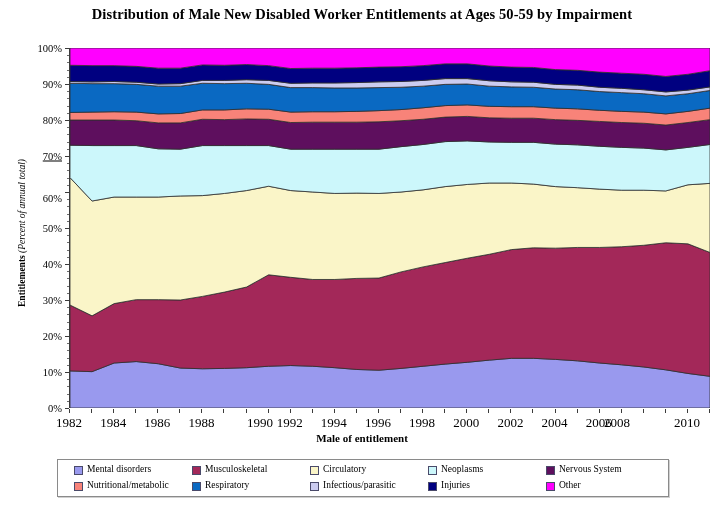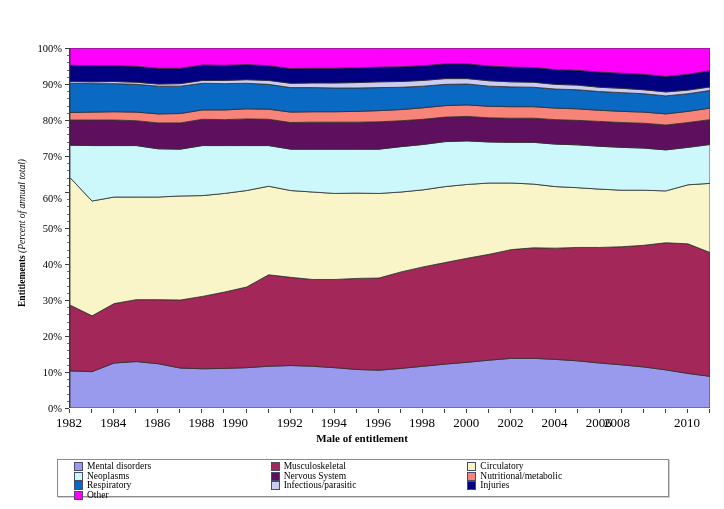--- a/index.html
+++ b/index.html
@@ -90,21 +90,21 @@
     position:absolute;
     left:57px;top:459px;
     width:610px;height:36px;
     border:1px solid #8a8a8a;
     background:#ffffff;
     box-shadow:1px 1px 0 #d0d0d0;
   }
   #legend-grid{
     position:absolute;inset:0;
     display:grid;
-    grid-template-columns:repeat(3,1fr);
+    grid-template-columns:repeat(5,1fr);
     grid-template-rows:repeat(2,1fr);
     align-items:center;
     padding:2px 4px 2px 16px;
     box-sizing:border-box;
   }
   .legend-item{
     display:flex;align-items:center;gap:4px;
     font-size:9.5px;
     font-family:"Liberation Serif", serif;
     line-height:1;
@@ -115,37 +115,38 @@
     border:1px solid #4a4a6a;
     flex:0 0 auto;
     display:inline-block;
   }
 </style>
 </head>
 <body>
 
 <div id="frame">
 
+  <div id="chart-title">Distribution of Male New Disabled Worker Entitlements at Ages 50-59 by Impairment</div>
 
   <div id="y-axis">
       <div class="ytick-label" style="top: 360px;">0%</div>
       <div class="ytick-mark" style="top: 360px;"></div>
       <div class="ytick-label" style="top: 324px;">10%</div>
       <div class="ytick-mark" style="top: 324px;"></div>
       <div class="ytick-label" style="top: 288px;">20%</div>
       <div class="ytick-mark" style="top: 288px;"></div>
       <div class="ytick-label" style="top: 252px;">30%</div>
       <div class="ytick-mark" style="top: 252px;"></div>
       <div class="ytick-label" style="top: 216px;">40%</div>
       <div class="ytick-mark" style="top: 216px;"></div>
       <div class="ytick-label" style="top: 180px;">50%</div>
       <div class="ytick-mark" style="top: 180px;"></div>
       <div class="ytick-label" style="top: 150px;">60%</div>
       <div class="ytick-mark" style="top: 144px;"></div>
-      <div class="ytick-label" style="top: 108px;">70%</div>
+      <div class="ytick-label" style="top: 108px; text-decoration: underline;">70%</div>
       <div class="ytick-mark" style="top: 108px;"></div>
       <div class="ytick-label" style="top: 72px;">80%</div>
       <div class="ytick-mark" style="top: 72px;"></div>
       <div class="ytick-label" style="top: 36px;">90%</div>
       <div class="ytick-mark" style="top: 36px;"></div>
       <div class="ytick-label" style="top: 0px; text-align: center;">100%</div>
       <div class="ytick-mark" style="top: 0px;"></div>
       <div class="ytick-minor" style="top: 352.8px;"></div>
       <div class="ytick-minor" style="top: 345.6px;"></div>
       <div class="ytick-minor" style="top: 338.4px;"></div>
@@ -238,21 +239,21 @@
       <div class="xtick-mark" style="left: 529.655px;"></div>
       <div class="xtick-mark" style="left: 551.724px;"></div>
       <div class="xtick-mark" style="left: 573.793px;"></div>
       <div class="xtick-mark" style="left: 595.862px;"></div>
       <div class="xtick-mark" style="left: 617.931px;"></div>
       <div class="xtick-mark" style="left: 640px;"></div>
       <div class="xtick-label" style="left: 0px;">1982</div>
       <div class="xtick-label" style="left: 44.1379px;">1984</div>
       <div class="xtick-label" style="left: 88.2759px;">1986</div>
       <div class="xtick-label" style="left: 132.414px;">1988</div>
-      <div class="xtick-label" style="left: 166px;">1990</div>
+      <div class="xtick-label" style="left: 191px;">1990</div>
       <div class="xtick-label" style="left: 220.69px;">1992</div>
       <div class="xtick-label" style="left: 264.828px;">1994</div>
       <div class="xtick-label" style="left: 308.966px;">1996</div>
       <div class="xtick-label" style="left: 353.103px;">1998</div>
       <div class="xtick-label" style="left: 397.241px;">2000</div>
       <div class="xtick-label" style="left: 441.379px;">2002</div>
       <div class="xtick-label" style="left: 485.517px;">2004</div>
       <div class="xtick-label" style="left: 529.655px;">2006</div>
       <div class="xtick-label" style="left: 548px;">2008</div>
       <div class="xtick-label" style="left: 617.931px;">2010</div>

